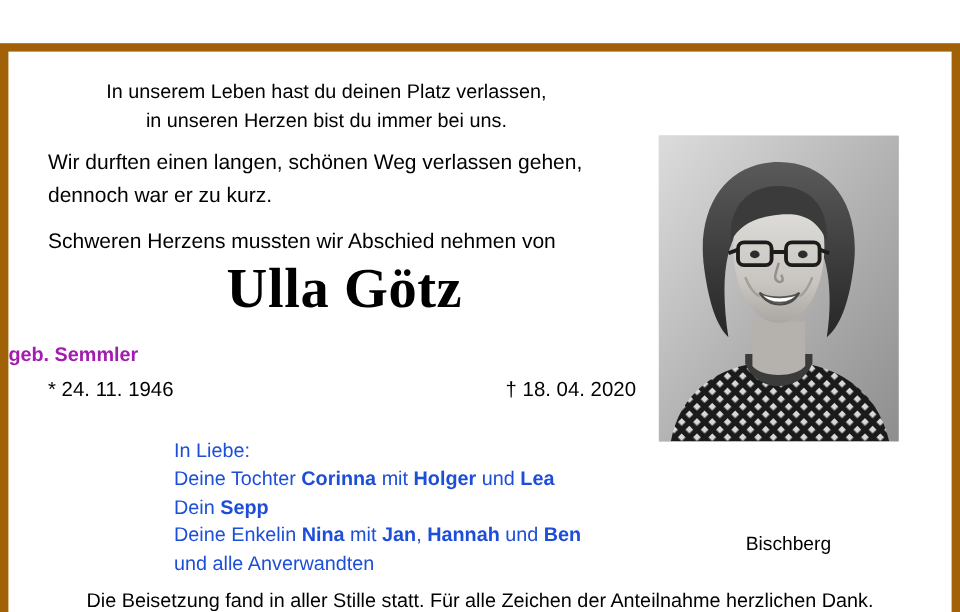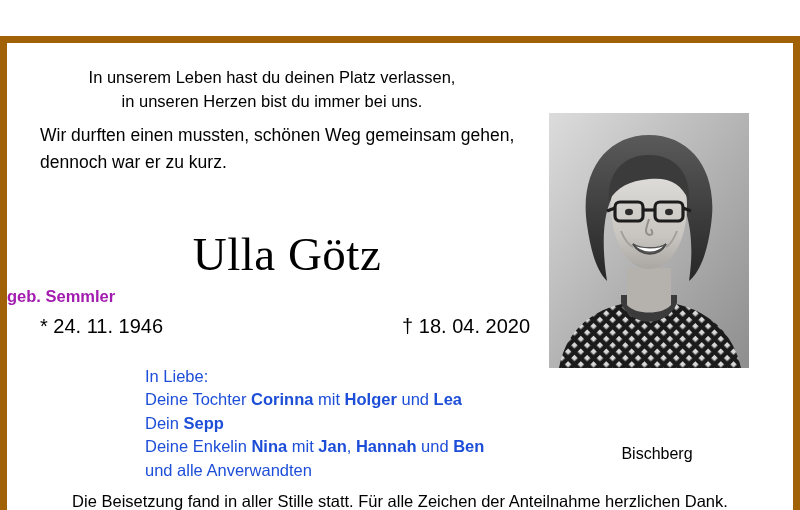--- a/index.html
+++ b/index.html
@@ -60,27 +60,27 @@
     display: block;
     white-space: nowrap;
   }
   .intro .spaced {
     margin-top: 13px;
   }
 
   
   .name {
     position: absolute;
-    top: 184px;
+    top: 171px;
     left: 0;
     width: 560px;
     text-align: center;
     font-family: "Liberation Serif", serif;
     font-size: 47px;
-    font-weight: 400;
+    font-weight: 700;
     letter-spacing: 0.5px;
     color: #000;
     white-space: nowrap;
   }
   .maiden {
     position: absolute;
     top: 244px;
     left: 0;
     width: 560px;
     text-align: left;
@@ -90,21 +90,21 @@
   }
 
   
   .dates {
     position: absolute;
     top: 272px;
     left: 33px;
     width: 490px;
     display: flex;
     justify-content: space-between;
-    font-size: 20px;
+    font-size: 17px;
     color: #000;
     text-align: center;
   }
   .dates .date-item {
     white-space: nowrap;
   }
 
   
   .family {
     position: absolute;
@@ -165,22 +165,23 @@
 
 <div class="obituary">
   <div class="inner">
 
     <div class="verse">
       <span class="line">In unserem Leben hast du deinen Platz verlassen,</span>
       <span class="line">in unseren Herzen bist du immer bei uns.</span>
     </div>
 
     <div class="intro">
-      <span class="line">Wir durften einen mussten, schönen Weg gemeinsam gehen,</span>
+      <span class="line">Wir durften einen langen, schönen Weg verlassen gehen,</span>
       <span class="line">dennoch war er zu kurz.</span>
+      <span class="line spaced">Schweren Herzens mussten wir Abschied nehmen von</span>
     </div>
 
     <div class="name">Ulla Götz</div>
     <div class="maiden">geb. Semmler</div>
 
     <div class="dates">
       <span class="date-item">* 24. 11. 1946</span>
       <span class="date-item">† 18. 04. 2020</span>
     </div>
 

